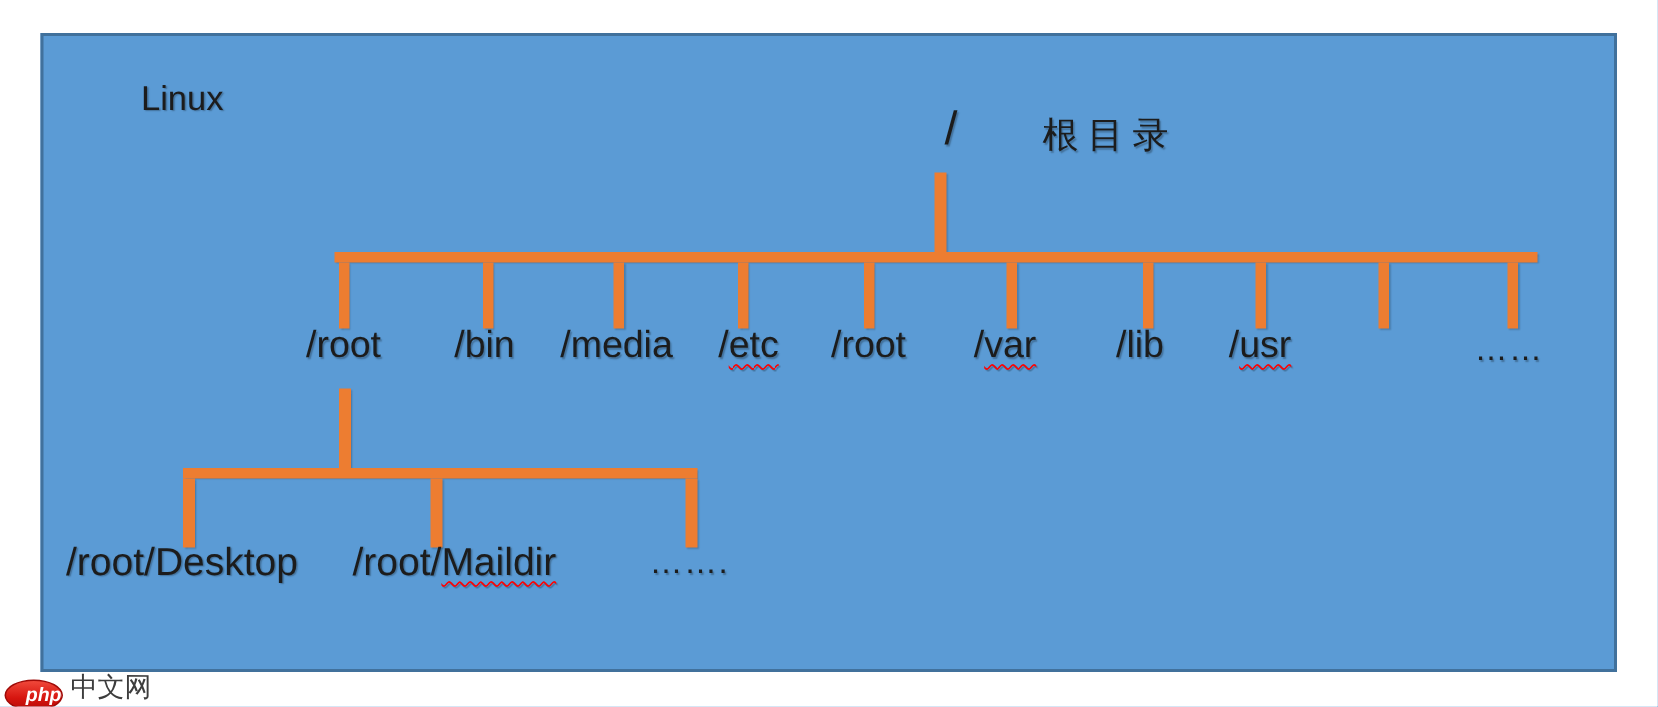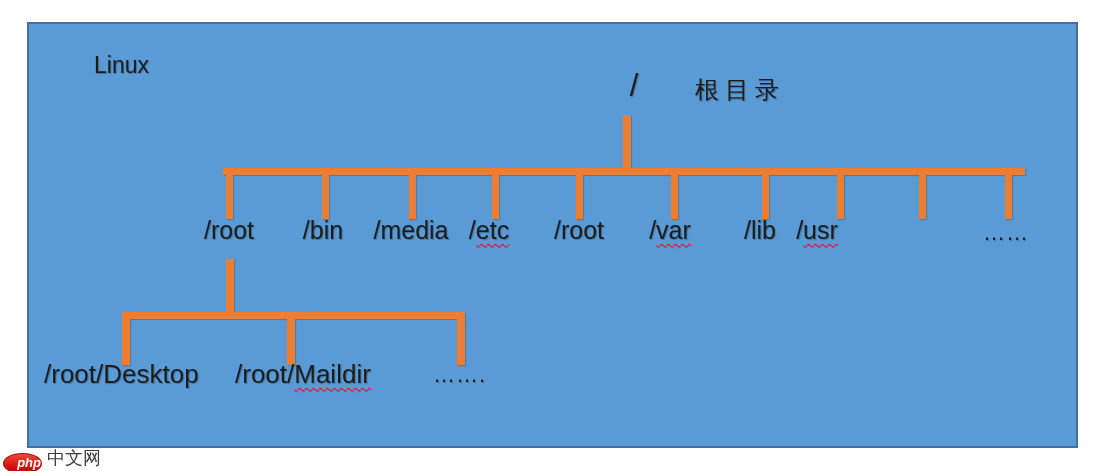--- a/index.html
+++ b/index.html
@@ -70,25 +70,25 @@
     <i class="ln drop1" style="left:547px"></i>
     <i class="ln drop1" style="left:642px"></i>
     <i class="ln drop1" style="left:733px"></i>
     <i class="ln drop1" style="left:808px"></i>
     <i class="ln drop1" style="left:890px"></i>
     <i class="ln drop1" style="left:976px"></i>
 
     <div class="n1" style="left:200px"><span>/</span><span>root</span></div>
     <div class="n1" style="left:294px"><span>/</span><span>bin</span></div>
     <div class="n1" style="left:382px"><span>/</span><span>media</span></div>
-    <div class="n1" style="left:460px"><span>/</span><span class="sq">etc</span></div>
+    <div class="n1" style="left:470px"><span>/</span><span class="sq">etc</span></div>
     <div class="n1" style="left:550px"><span>/</span><span>root</span></div>
     <div class="n1" style="left:641px"><span>/</span><span class="sq">var</span></div>
     <div class="n1" style="left:731px"><span>/</span><span>lib</span></div>
-    <div class="n1" style="left:788px"><span>/</span><span class="sq">usr</span></div>
+    <div class="n1" style="left:811px"><span>/</span><span class="sq">usr</span></div>
     <div class="n1 dots1" style="left:977px"><span>……</span></div>
 
     <i class="ln rootbranch-v"></i>
     <i class="ln l2-h"></i>
     <i class="ln drop2" style="left:93px"></i>
     <i class="ln drop2" style="left:258px"></i>
     <i class="ln drop2" style="left:428px"></i>
 
     <div class="n2" style="left:15px"><span>/root/</span><span>Desktop</span></div>
     <div class="n2" style="left:206px"><span>/root/</span><span class="sq">Maildir</span></div>

